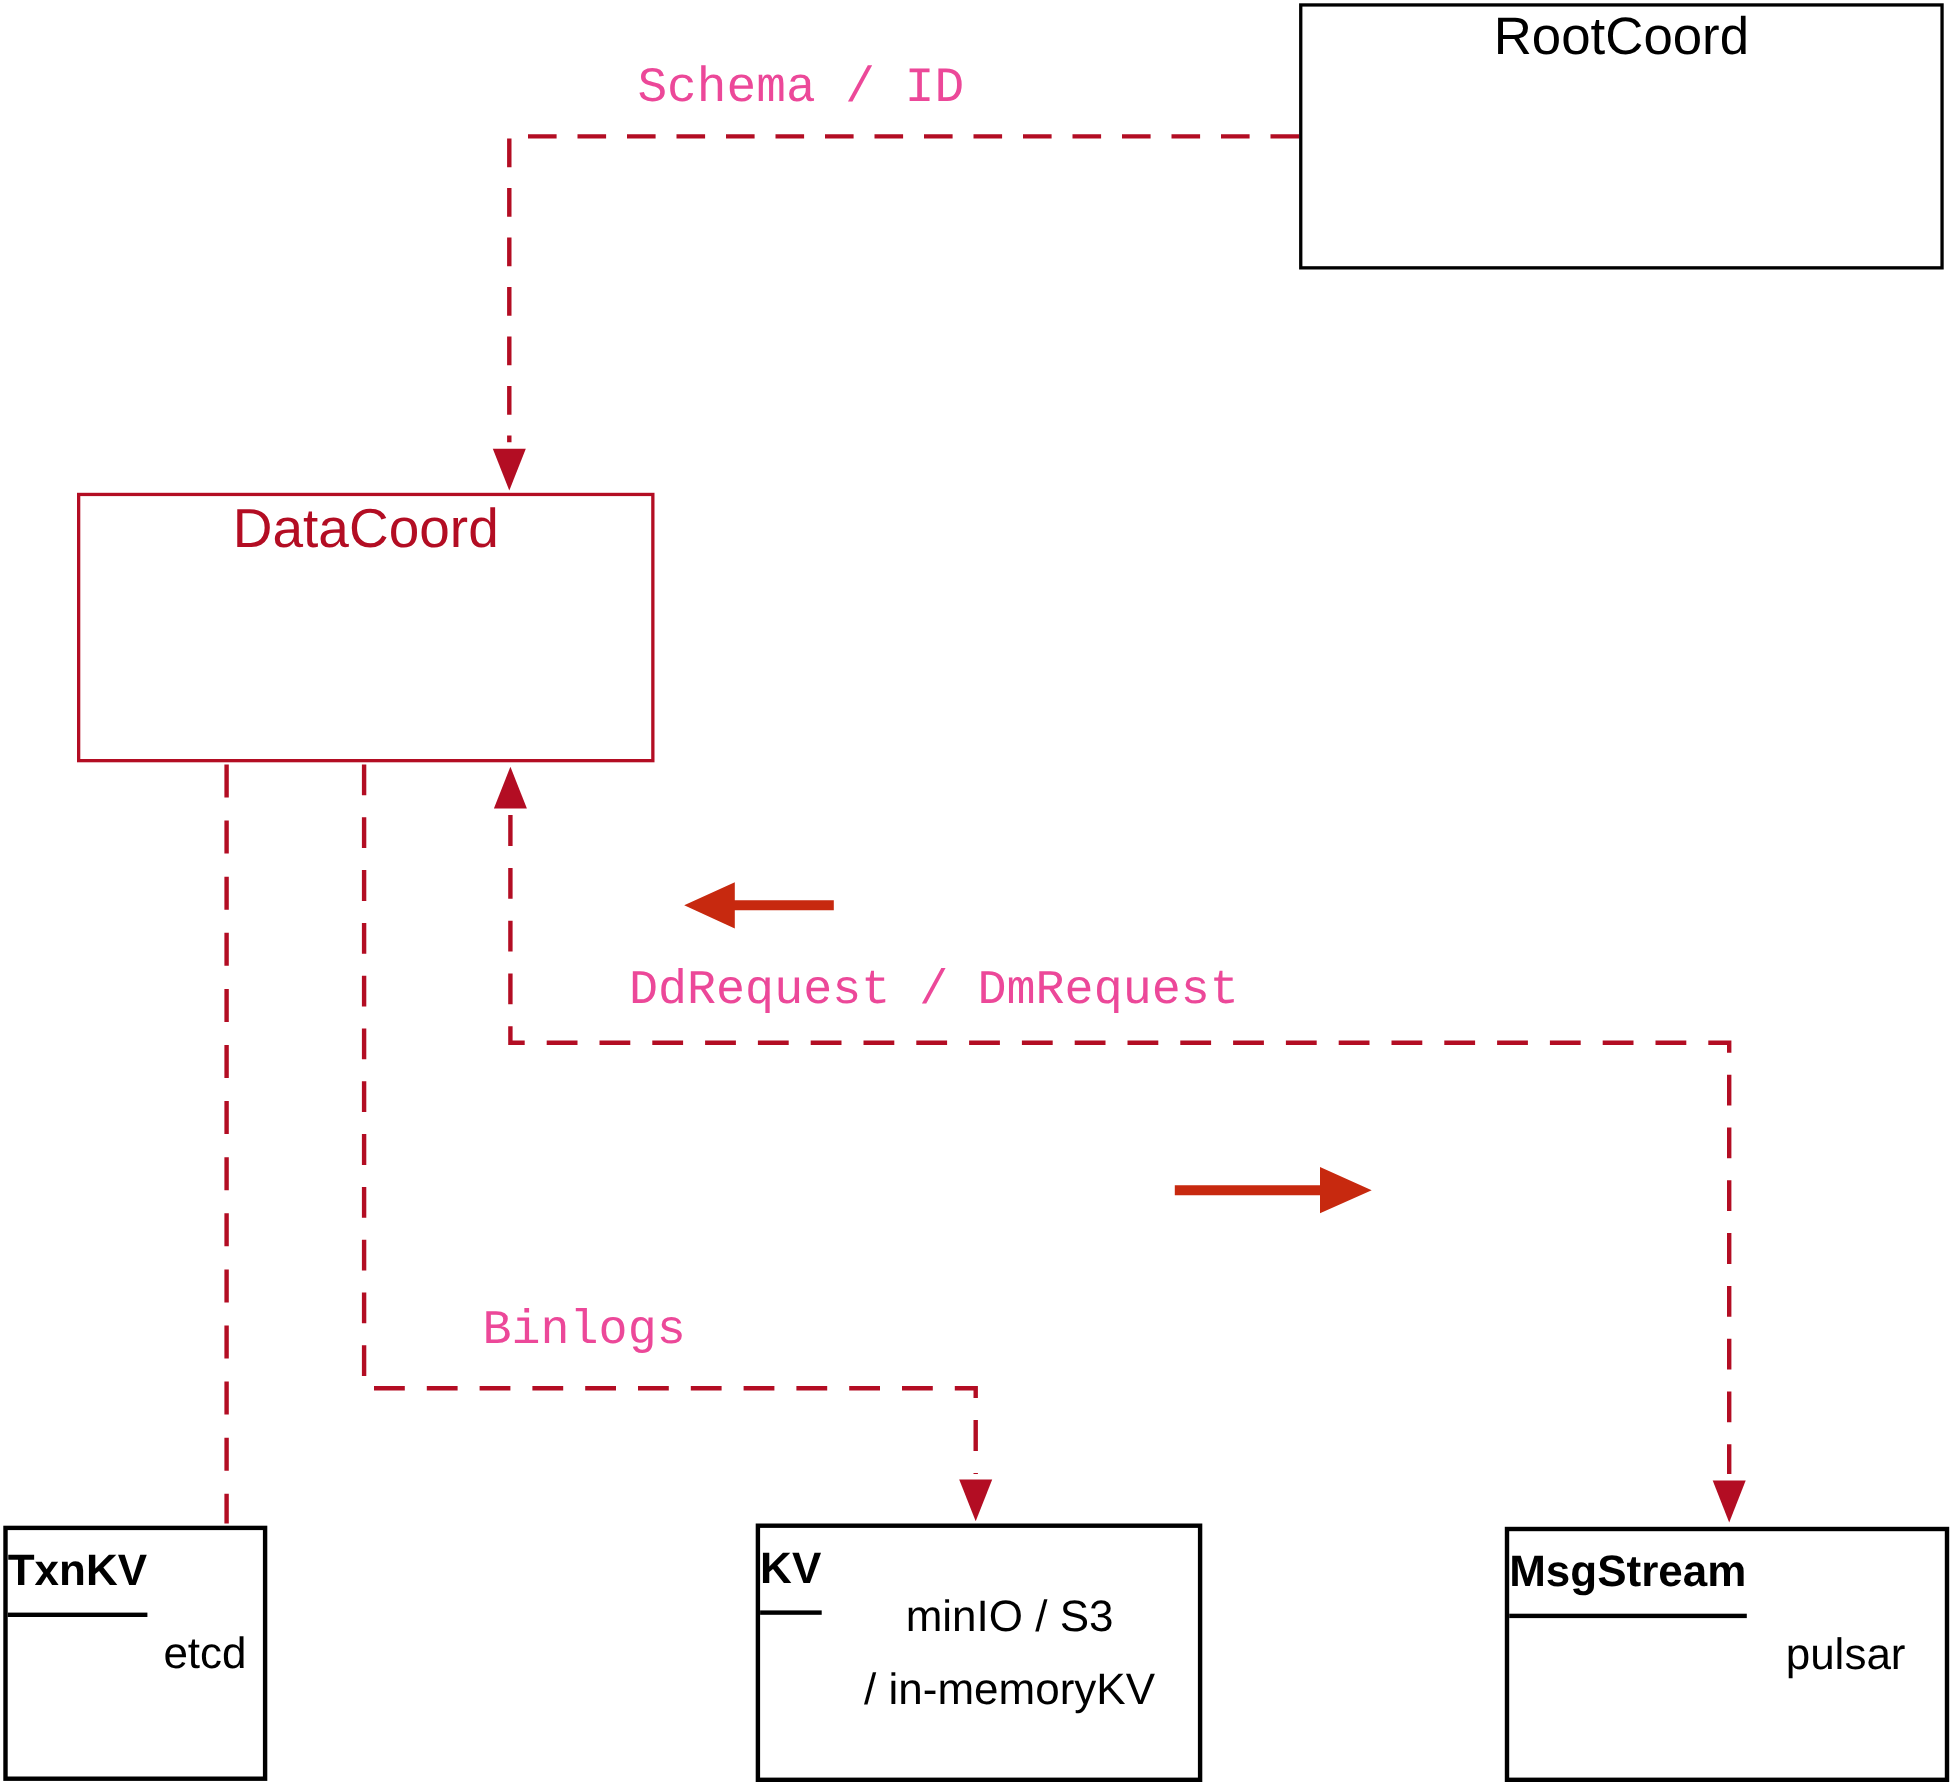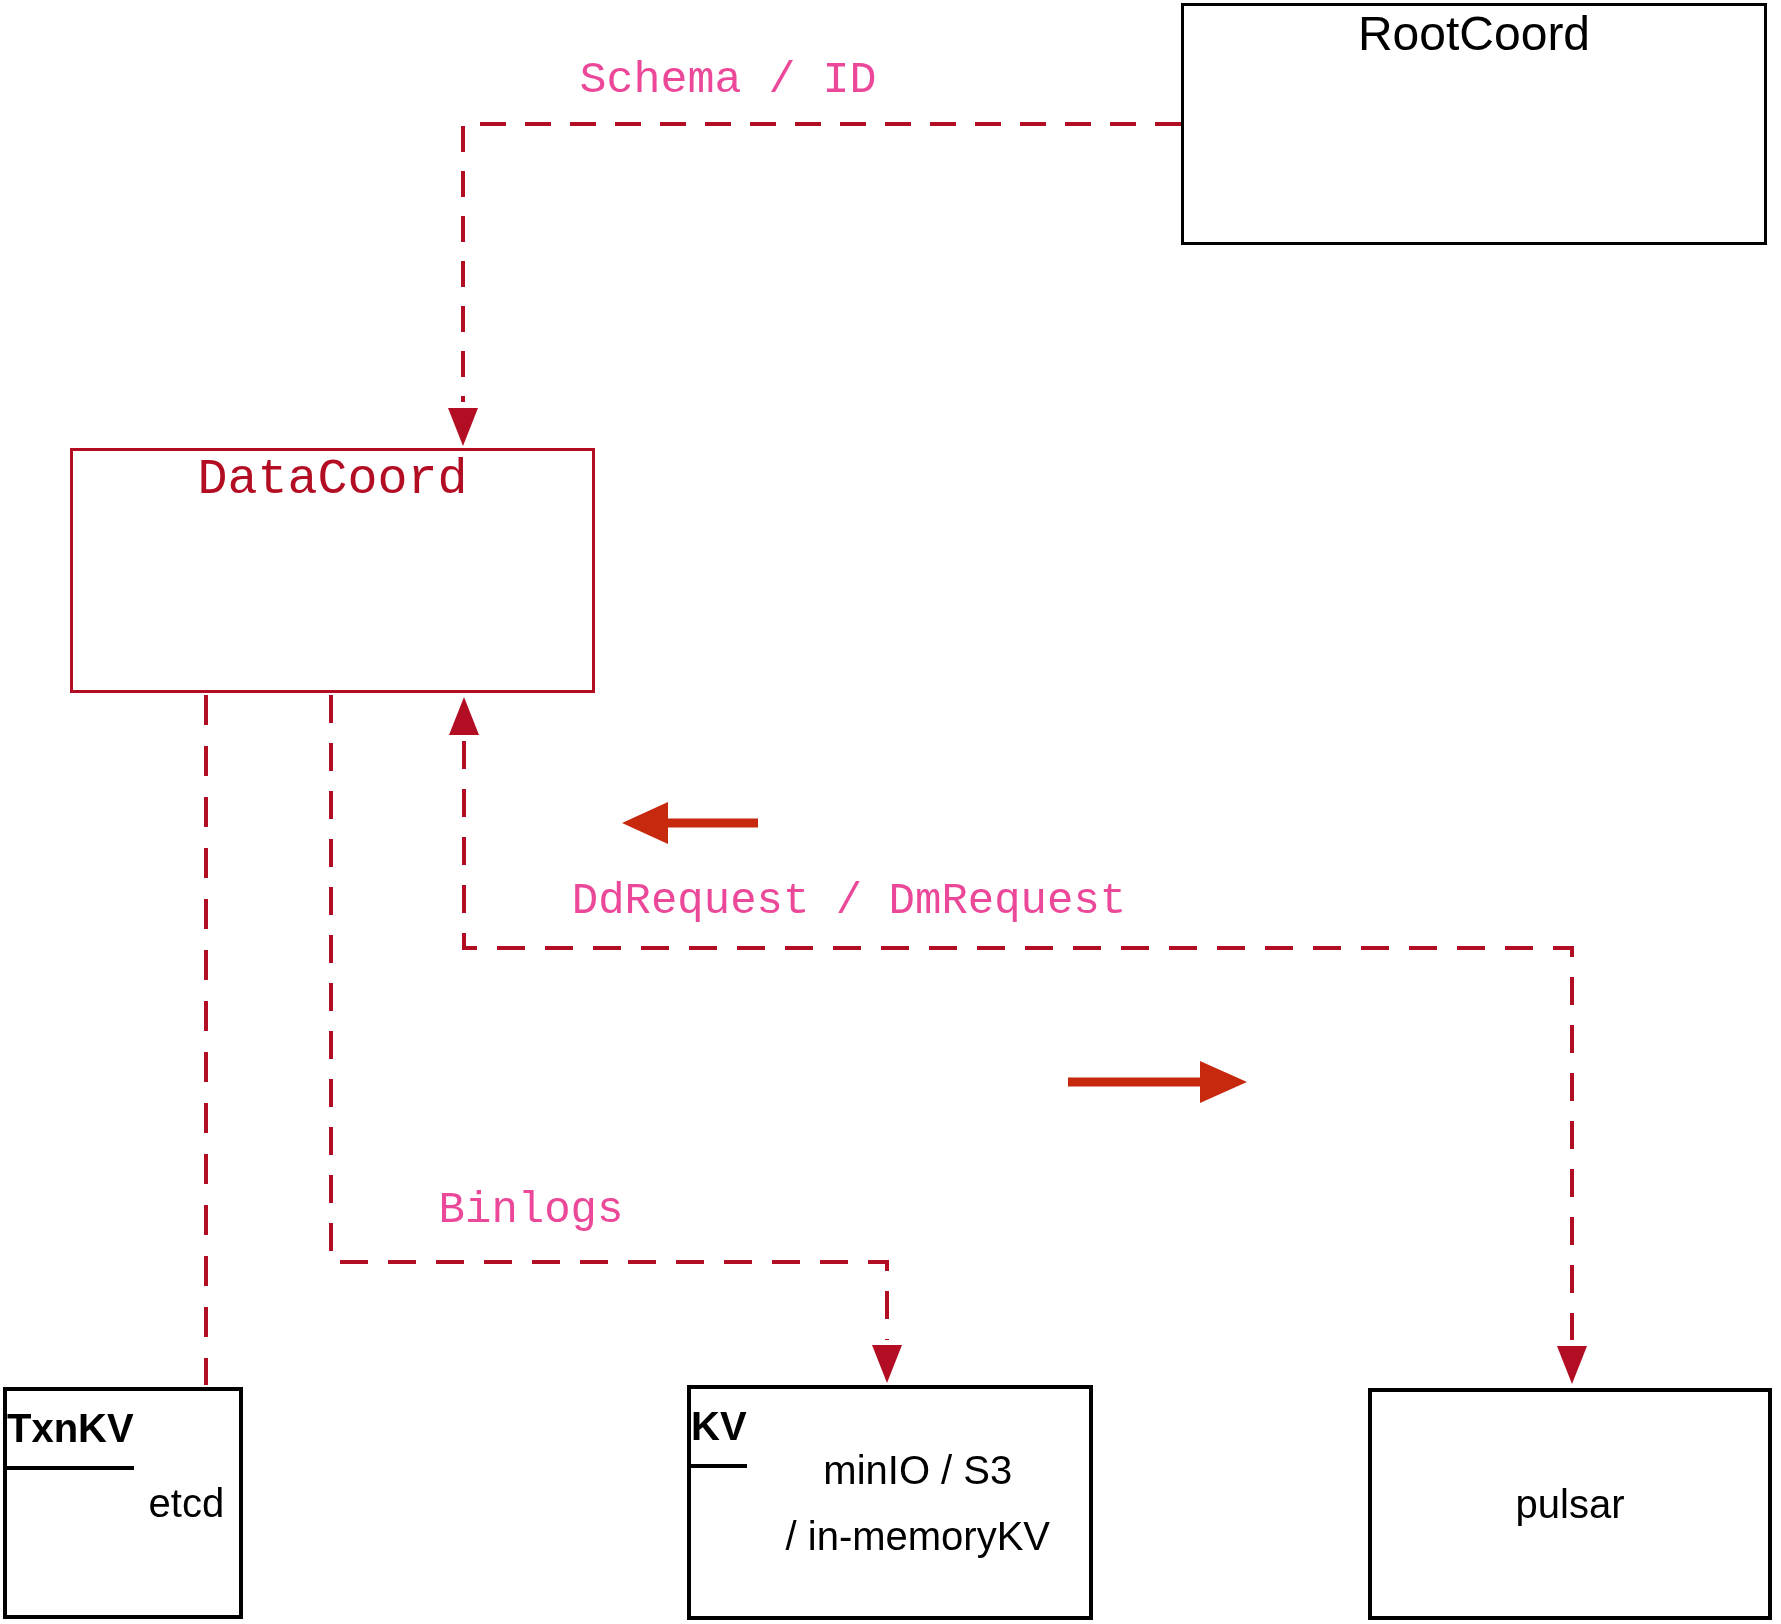--- a/index.html
+++ b/index.html
@@ -32,21 +32,20 @@
   .node-plain {
     border: 3px solid #000000;
     font-size: 48px;
   }
   #rootcoord-box { left: 1181px; top: 3px;   width: 586px; height: 242px; }
   #datacoord-box {
     left: 70px;  top: 448px; width: 525px; height: 245px;
     border: 3px solid #b30d23;
     color: #b30d23;
     font-size: 50px;
-    font-family: Liberation Mono, monospace;
   }
   .table-node {
     position: absolute;
     box-sizing: border-box;
     border: 4px solid #000000;
     background: #ffffff;
     display: flex;
     flex-direction: row;
   }
   #txnkv-box     { left: 3px;    top: 1387px; width: 240px; height: 232px; }
@@ -125,20 +124,21 @@
 
   <div id="kv-box" class="table-node">
     <div class="table-header">KV</div>
     <div class="table-body">
       <span>minIO / S3</span>
       <span>/ in-memoryKV</span>
     </div>
   </div>
 
   <div id="msgstream-box" class="table-node">
+    <div class="table-header">MsgStream</div>
     <div class="table-body">
       <span>pulsar</span>
     </div>
   </div>
 
   <div id="label-schema-id" class="edge-label">Schema / ID</div>
 
   <div id="label-ddrequest" class="edge-label">DdRequest / DmRequest</div>
 
 

